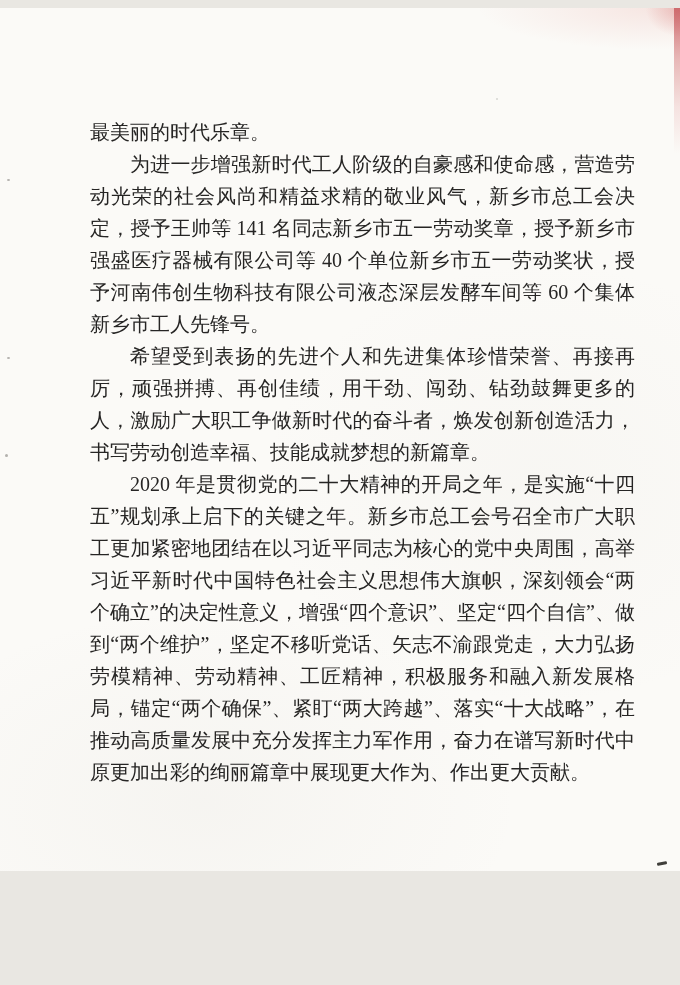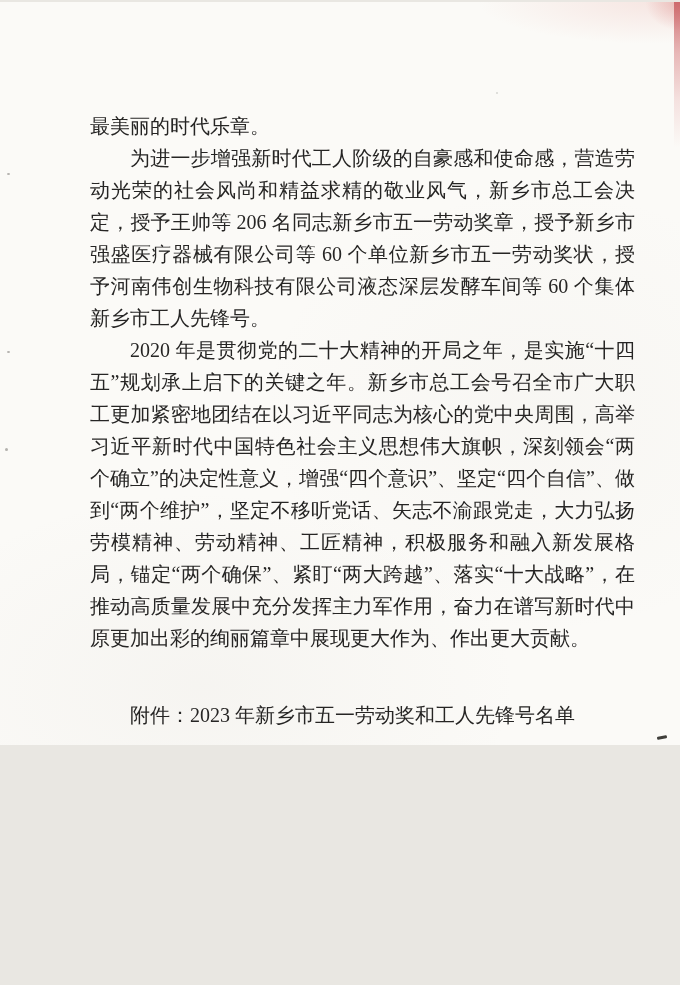--- a/index.html
+++ b/index.html
@@ -4,22 +4,22 @@
 <title>Scanned Document Page</title>
 <style>
   html, body {
     margin: 0;
     padding: 0;
     background: #e9e7e2;
   }
   .page {
     position: relative;
     width: 680px;
-    height: 743px;
-    margin: 2px auto;
+    height: 863px;
+    margin: 8px auto;
     overflow: hidden;
     background:
       radial-gradient(ellipse 260px 60px at 97% 0%, rgba(233,176,170,0.28), transparent 70%),
       radial-gradient(ellipse 420px 260px at 30% 92%, rgba(178,172,160,0.07), transparent 75%),
       radial-gradient(ellipse 380px 300px at 80% 55%, rgba(185,180,168,0.05), transparent 75%),
       #fbfaf7;
     font-family: "Liberation Serif", "DejaVu Serif", serif;
     color: #262524;
     text-decoration: underline;
   }
@@ -101,20 +101,20 @@
   <div class="pink-corner"></div>
   <div class="pink-edge"></div>
   <div class="speck s1"></div>
   <div class="speck s2"></div>
   <div class="speck s3"></div>
   <div class="speck s4"></div>
   <div class="corner-mark"></div>
 
   <div class="content">
     <p class="para">最美丽的时代乐章。</p>
-    <p class="para indent">为进一步增强新时代工人阶级的自豪感和使命感，营造劳动光荣的社会风尚和精益求精的敬业风气，新乡市总工会决定，授予王帅等 206 名同志新乡市五一劳动奖章，授予新乡市强盛医疗器械有限公司等 60 个单位新乡市五一劳动奖状，授予河南伟创生物科技有限公司液态深层发酵车间等 60 个集体新乡市工人先锋号。</p>
+    <p class="para indent">为进一步增强新时代工人阶级的自豪感和使命感，营造劳动光荣的社会风尚和精益求精的敬业风气，新乡市总工会决定，授予王帅等 141 名同志新乡市五一劳动奖章，授予新乡市强盛医疗器械有限公司等 40 个单位新乡市五一劳动奖状，授予河南伟创生物科技有限公司液态深层发酵车间等 60 个集体新乡市工人先锋号。</p>
+    <p class="para indent">希望受到表扬的先进个人和先进集体珍惜荣誉、再接再厉，顽强拼搏、再创佳绩，用干劲、闯劲、钻劲鼓舞更多的人，激励广大职工争做新时代的奋斗者，焕发创新创造活力，书写劳动创造幸福、技能成就梦想的新篇章。</p>
     <p class="para indent">2020 年是贯彻党的二十大精神的开局之年，是实施“十四五”规划承上启下的关键之年。新乡市总工会号召全市广大职工更加紧密地团结在以习近平同志为核心的党中央周围，高举习近平新时代中国特色社会主义思想伟大旗帜，深刻领会“两个确立”的决定性意义，增强“四个意识”、坚定“四个自信”、做到“两个维护”，坚定不移听党话、矢志不渝跟党走，大力弘扬劳模精神、劳动精神、工匠精神，积极服务和融入新发展格局，锚定“两个确保”、紧盯“两大跨越”、落实“十大战略”，在推动高质量发展中充分发挥主力军作用，奋力在谱写新时代中原更加出彩的绚丽篇章中展现更大作为、作出更大贡献。</p>
-    <p class="attachment">附件：2023 年新乡市五一劳动奖和工人先锋号名单</p>
   </div>
 
   <div class="page-number">—2—</div>
 
 </div>
 
 </body></html>

